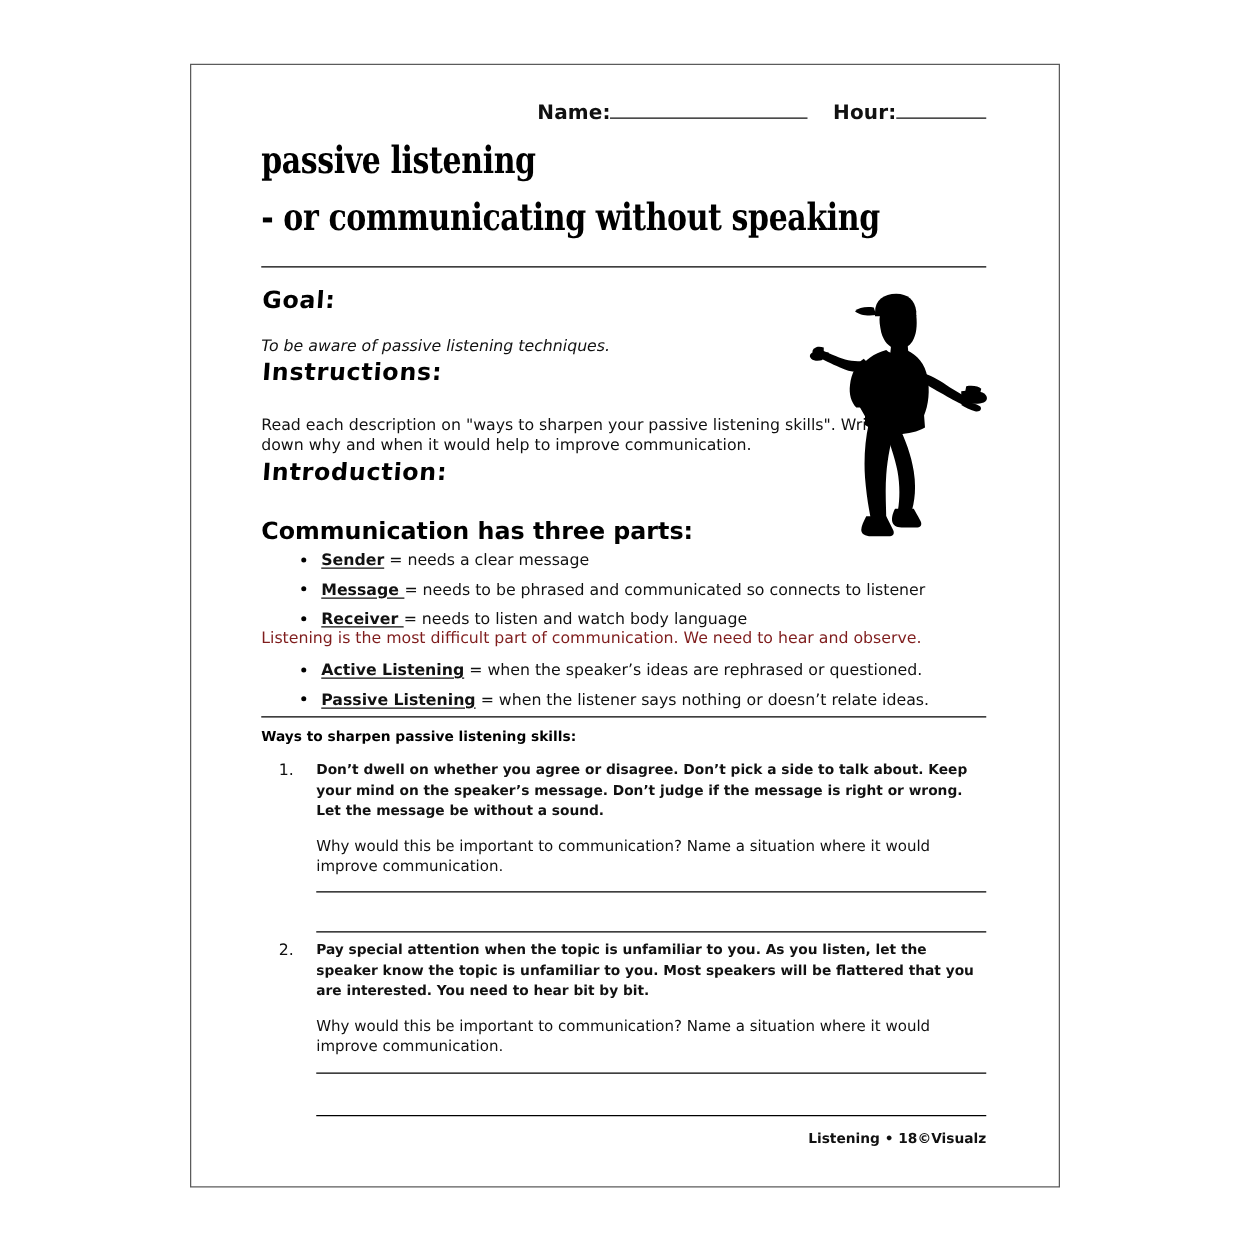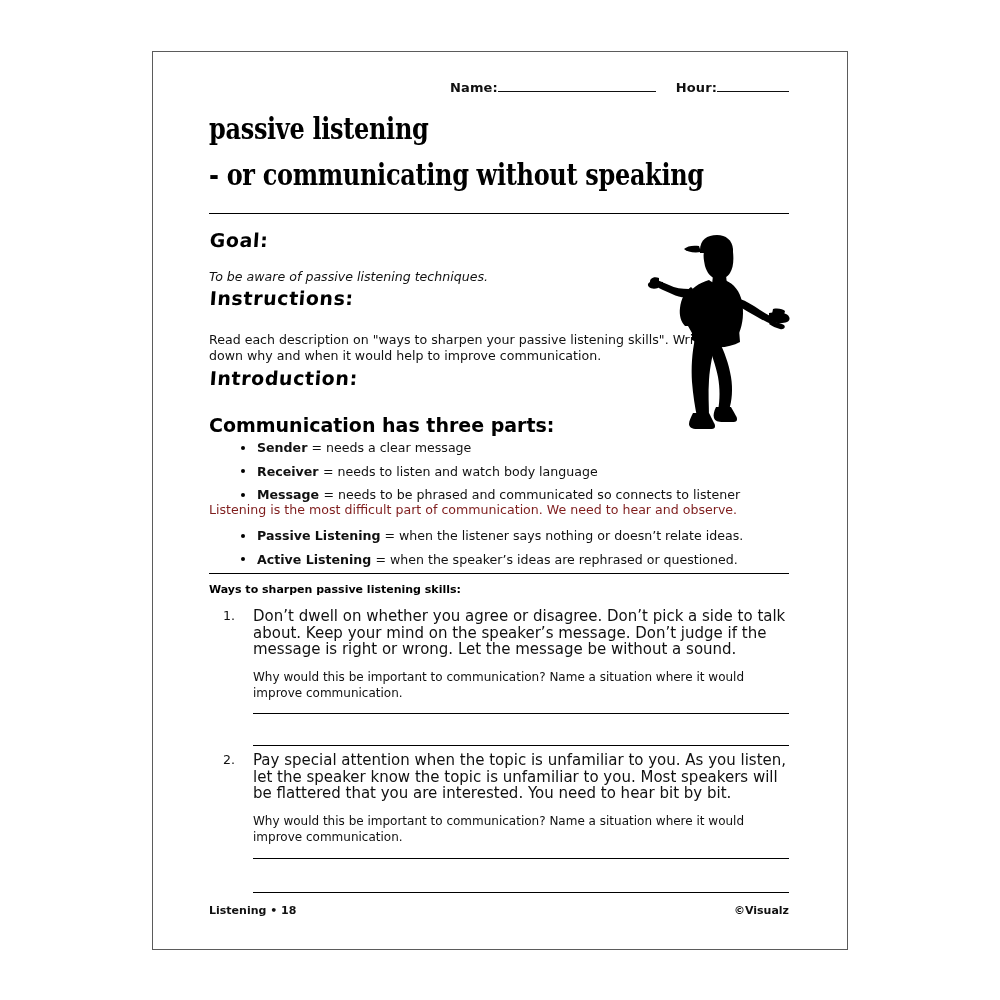--- a/index.html
+++ b/index.html
@@ -35,21 +35,21 @@
 
   
   #name-hour-row {
     position: absolute;
     left: 56px;
     top: 28px;
     width: 580px;
     display: flex;
     justify-content: flex-end;
     align-items: baseline;
-    font-size: 13px;
+    font-size: 16px;
     font-weight: bold;
     color: #111;
     letter-spacing: .1px;
   }
   .field-label { white-space: nowrap; }
   .field-rule {
     display: inline-block;
     border-bottom: 1.3px solid #111;
     height: 11px;
   }
@@ -159,20 +159,21 @@
     position: absolute;
     left: 32px;
     top: 9.5px;
     width: 4px;
     height: 4px;
     background: #000;
     border-radius: 50%;
   }
   .term {
     font-weight: bold;
+    text-decoration: underline;
     text-underline-offset: 2px;
   }
 
   #listening-note {
     position: absolute;
     left: 56px;
     top: 450px;
     font-size: 12.6px;
     color: #7f1d1d;
     white-space: nowrap;
@@ -198,42 +199,43 @@
 
   .item-number {
     position: absolute;
     left: 0;
     top: 0;
     font-size: 12.6px;
     color: #111;
   }
   .item-body {
     margin-left: 30px;
-    font-size: 15px;
+    font-size: 11px;
     line-height: 16.5px;
     color: #111;
     width: 536px;
+    font-weight: bold;
   }
   .item-prompt {
     margin-left: 30px;
     margin-top: 11px;
     font-size: 12px;
     line-height: 16.5px;
     color: #111;
     width: 536px;
   }
 
   
   #page-footer {
     position: absolute;
     left: 56px;
     top: 852px;
     width: 580px;
     display: flex;
-    justify-content: space-between;
+    justify-content: flex-end;
     font-size: 11px;
     font-weight: bold;
     color: #111;
   }
 
   
   #silhouette-figure {
     position: absolute;
     left: 494px;
     top: 173px;
@@ -272,42 +274,42 @@
     <div id="intro-lead">Communication has three parts:</div>
 
     <ul class="bullet-list" id="parts-list">
       <li>
         <span class="dot"></span>
         <span class="term">Sender</span>
         <span>= needs a clear message</span>
       </li>
       <li>
         <span class="dot"></span>
+        <span class="term">Message </span>
+        <span>= needs to be phrased and communicated so connects to listener</span>
+      </li>
+      <li>
+        <span class="dot"></span>
         <span class="term">Receiver </span>
         <span>= needs to listen and watch body language</span>
       </li>
-      <li>
-        <span class="dot"></span>
-        <span class="term">Message </span>
-        <span>= needs to be phrased and communicated so connects to listener</span>
-      </li>
     </ul>
 
     <div id="listening-note">Listening is the most difficult part of communication. We need to hear and observe.</div>
 
     <ul class="bullet-list" id="listen-list">
+      <li>
+        <span class="dot"></span>
+        <span class="term">Active Listening</span>
+        <span>= when the speaker’s ideas are rephrased or questioned.</span>
+      </li>
       <li>
         <span class="dot"></span>
         <span class="term">Passive Listening</span>
         <span>= when the listener says nothing or doesn’t relate ideas.</span>
-      </li>
-      <li>
-        <span class="dot"></span>
-        <span class="term">Active Listening</span>
-        <span>= when the speaker’s ideas are rephrased or questioned.</span>
       </li>
     </ul>
 
     <div class="hrule" id="rule-above-ways"></div>
 
     <div id="ways-heading">Ways to sharpen passive listening skills:</div>
 
     <div class="numbered-item" id="item-1">
       <span class="item-number">1.</span>
       <div class="item-body">Don’t dwell on whether you agree or disagree.  Don’t pick a side to talk about. Keep your mind on the speaker’s message.  Don’t judge if the message is right or wrong. Let the message be without a sound.</div>

